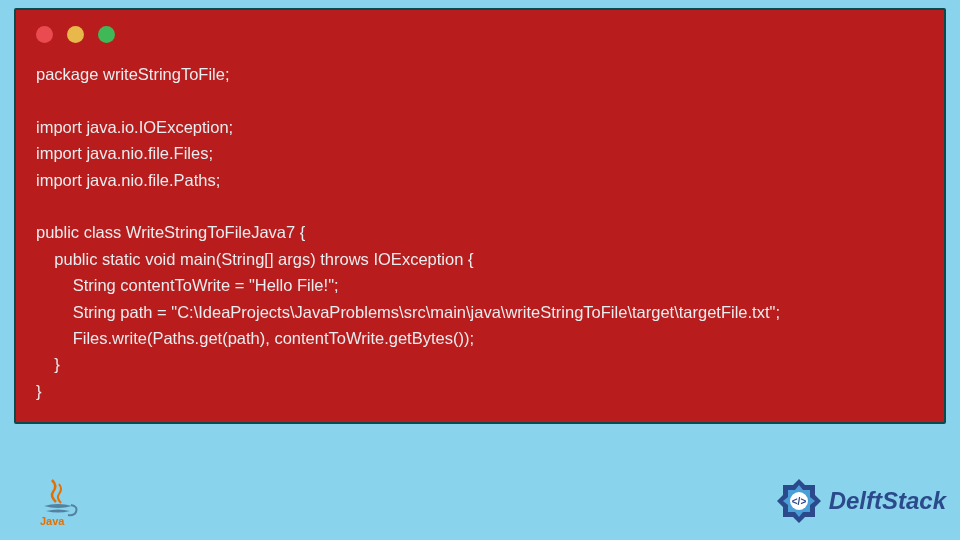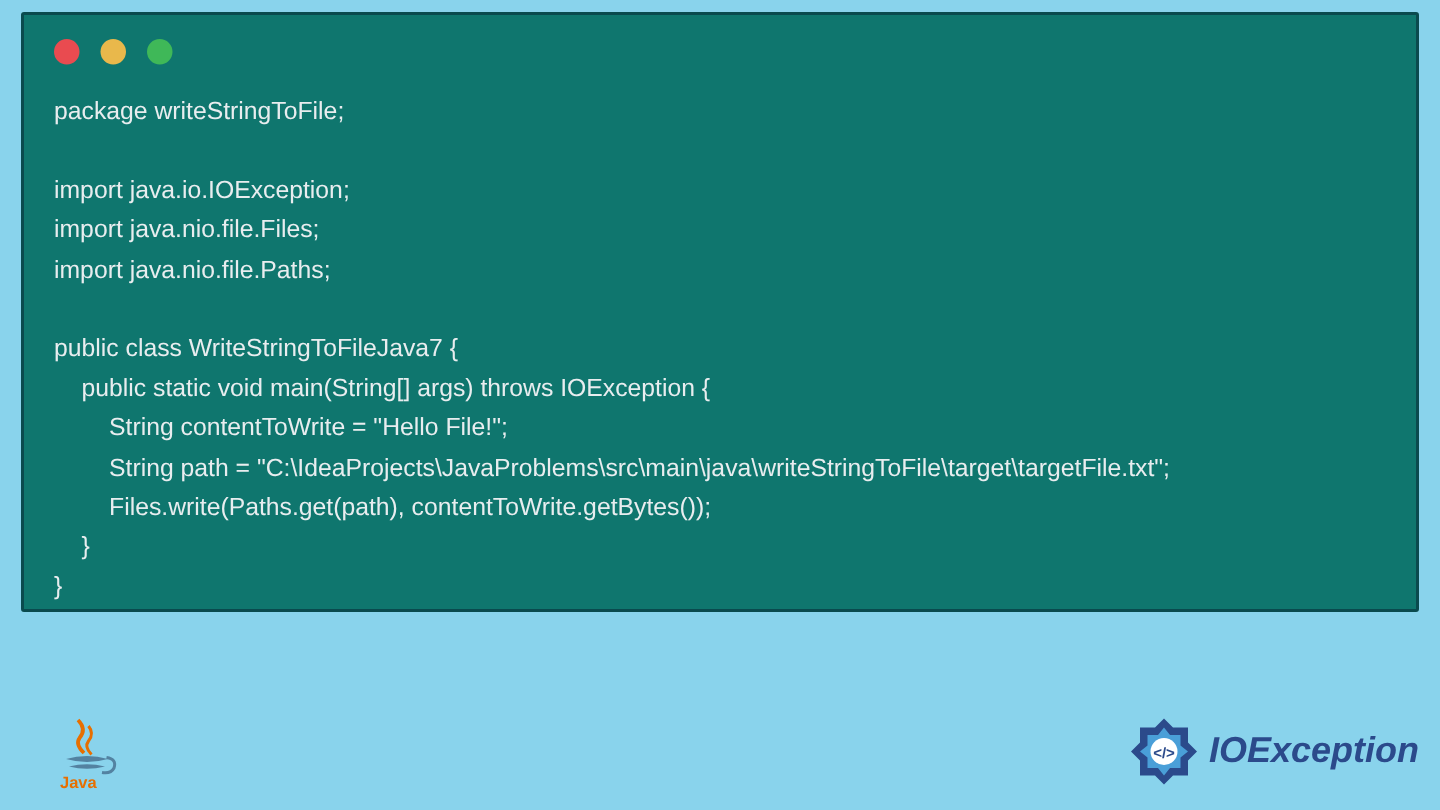--- a/index.html
+++ b/index.html
@@ -5,24 +5,24 @@
     * { margin: 0; padding: 0; box-sizing: border-box; }
     body {
       width: 960px;
       height: 540px;
       background: #89d3ec;
       font-family: Arial, Helvetica, sans-serif;
       padding: 8px 14px 8px 14px;
       position: relative;
     }
     .code-window {
-      background: #0f766e;
+      background: #b91c1c;
       border: 2px solid #0a4a4e;
       border-radius: 2px;
-      padding: 12px 20px 2px 20px;
+      padding: 12px 20px 18px 20px;
       color: #e8edef;
     }
     .window-controls {
       display: flex;
       gap: 14px;
       margin-bottom: 18px;
       margin-top: 4px;
     }
     .dot {
       width: 17px;
@@ -112,15 +112,15 @@
     <div class="delft-icon">
       <svg viewBox="0 0 48 48">
         <g transform="translate(24,24)">
           <polygon points="0,-22 6,-16 16,-16 16,-6 22,0 16,6 16,16 6,16 0,22 -6,16 -16,16 -16,6 -22,0 -16,-6 -16,-16 -6,-16" fill="#2b4a8b"></polygon>
           <polygon points="0,-16 4,-11 11,-11 11,-4 16,0 11,4 11,11 4,11 0,16 -4,11 -11,11 -11,4 -16,0 -11,-4 -11,-11 -4,-11" fill="#4a9fd8"></polygon>
           <circle r="9" fill="#ffffff"></circle>
           <text x="0" y="4" text-anchor="middle" font-size="10" font-weight="bold" fill="#2b4a8b">&lt;/&gt;</text>
         </g>
       </svg>
     </div>
-    <span class="delft-text">IOException</span>
+    <span class="delft-text">DelftStack</span>
   </div>
 </div>
 
 </body></html>

